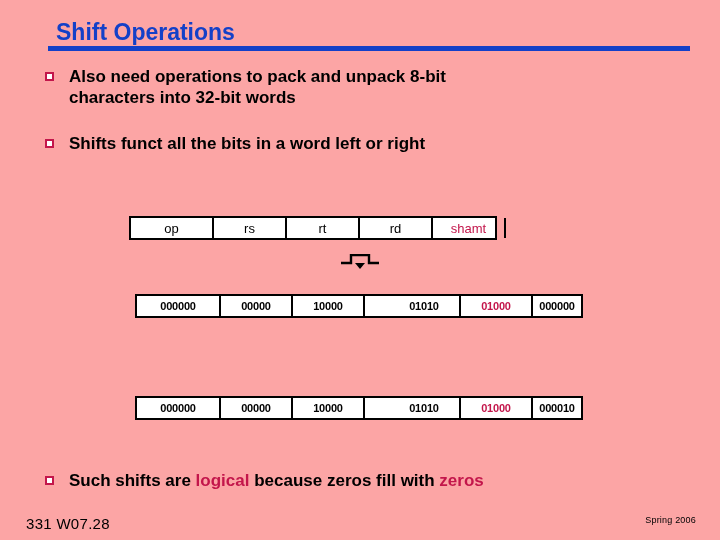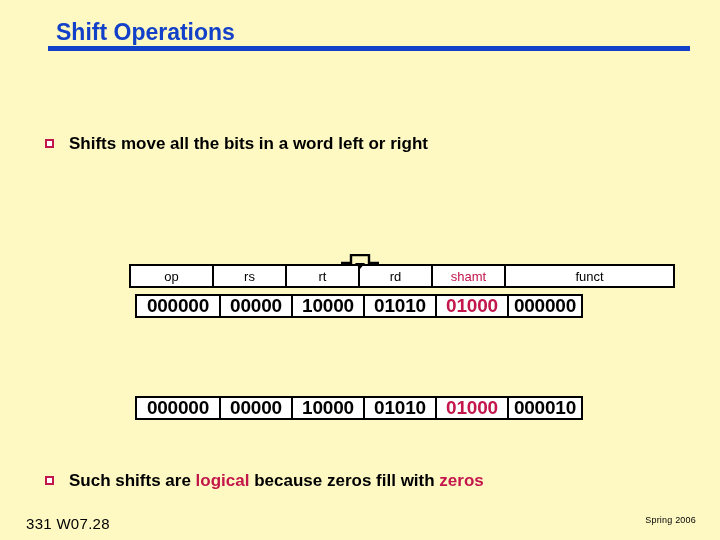--- a/index.html
+++ b/index.html
@@ -4,21 +4,21 @@
 <style>
   html, body {
     margin: 0;
     padding: 0;
     background: #ffffff;
   }
   .slide {
     position: relative;
     width: 720px;
     height: 540px;
-    background: #fef9c3;
+    background: #fca5a5;
     overflow: hidden;
     font-family: "Liberation Sans", sans-serif;
     -webkit-font-smoothing: none;
   }
 
   
   .title {
     position: absolute;
     left: 56px;
     top: 21px;
@@ -102,23 +102,22 @@
     overflow: hidden;
   }
   .fieldtable .cell:last-child {
     border-right: none;
   }
 
   
   .tbl-head {
     left: 129px;
     top: 216px;
-    width: 546px;
+    width: 368px;
     height: 24px;
-    margin-top: 48px;
   }
   .tbl-head .cell {
     font-family: "Liberation Sans", sans-serif;
     font-size: 13px;
     font-weight: normal;
     color: #000000;
   }
   .tbl-head .cell.shamt {
     color: #c3164b;
   }
@@ -131,41 +130,41 @@
     height: 24px;
   }
   .tbl-bits2 {
     left: 135px;
     top: 396px;
     width: 448px;
     height: 24px;
   }
   .tbl-bits .cell, .tbl-bits2 .cell {
     font-family: "Liberation Sans", sans-serif;
-    font-size: 19px;
+    font-size: 11px;
     font-weight: bold;
     color: #000000;
     letter-spacing: -0.2px;
   }
   .tbl-bits .cell.shamt, .tbl-bits2 .cell.shamt {
     color: #c3164b;
   }
 
   
   .w-op    { flex: 0 0 83px; }
   .w-rs    { flex: 0 0 73px; }
   .w-rt    { flex: 0 0 73px; }
   .w-rd    { flex: 0 0 73px; }
   .w-sh    { flex: 0 0 73px; }
   .w-fn    { flex: 1 1 auto; }
 
   .bw-op   { flex: 0 0 84px; }
   .bw-rs   { flex: 0 0 72px; }
   .bw-rt   { flex: 0 0 72px; }
-  .bw-rd   { flex: 0 0 72px; }
+  .bw-rd   { flex: 0 0 72px; margin-left: 24px; }
   .bw-sh   { flex: 0 0 72px; }
   .bw-fn   { flex: 1 1 auto; }
 
   
   .pointer {
     position: absolute;
     left: 340px;
     top: 254px;
     width: 40px;
     height: 18px;
@@ -194,24 +193,29 @@
   }
 </style>
 </head>
 <body>
 
 <div class="slide">
 
   <div class="title">Shift Operations</div>
   <div class="title-rule"></div>
 
+  <div class="bullet-row b1">
+    <div class="bullet-marker"></div>
+    <div class="bullet-text">Also need operations to pack and unpack 8-bit
+characters into 32-bit words</div>
+  </div>
 
   <div class="bullet-row b2">
     <div class="bullet-marker"></div>
-    <div class="bullet-text">Shifts move all the bits in a word left or right</div>
+    <div class="bullet-text">Shifts funct all the bits in a word left or right</div>
   </div>
 
 
   <div class="fieldtable tbl-head">
     <div class="cell w-op">op</div>
     <div class="cell w-rs">rs</div>
     <div class="cell w-rt">rt</div>
     <div class="cell w-rd">rd</div>
     <div class="cell w-sh shamt">shamt</div>
     <div class="cell w-fn">funct</div>

